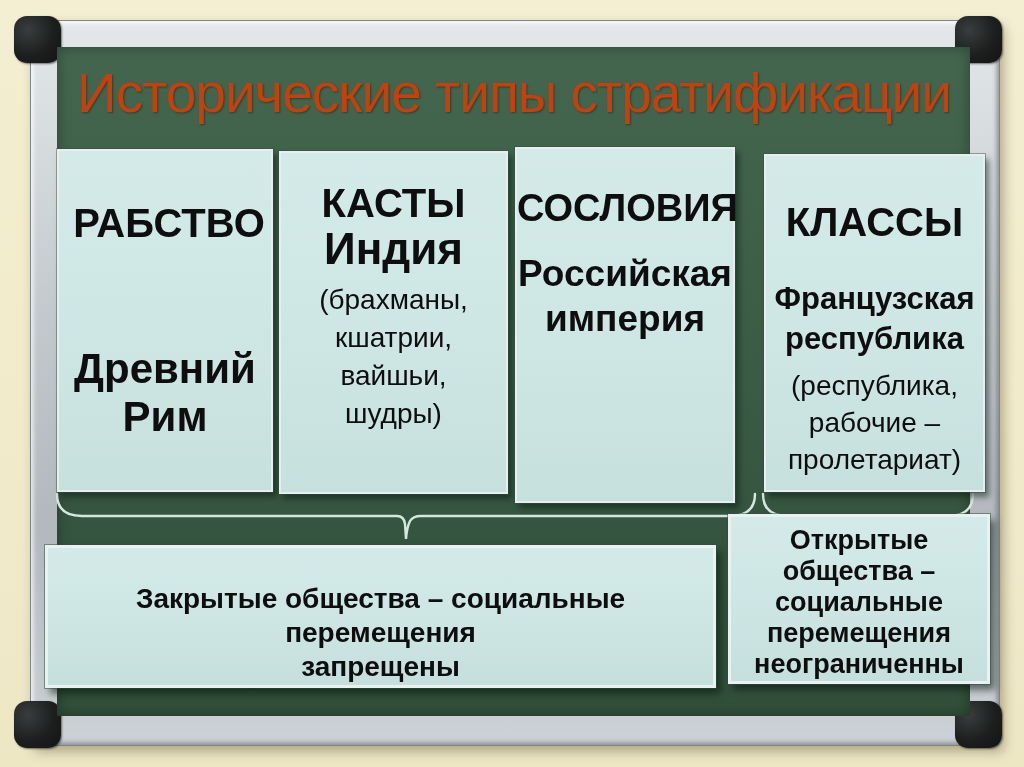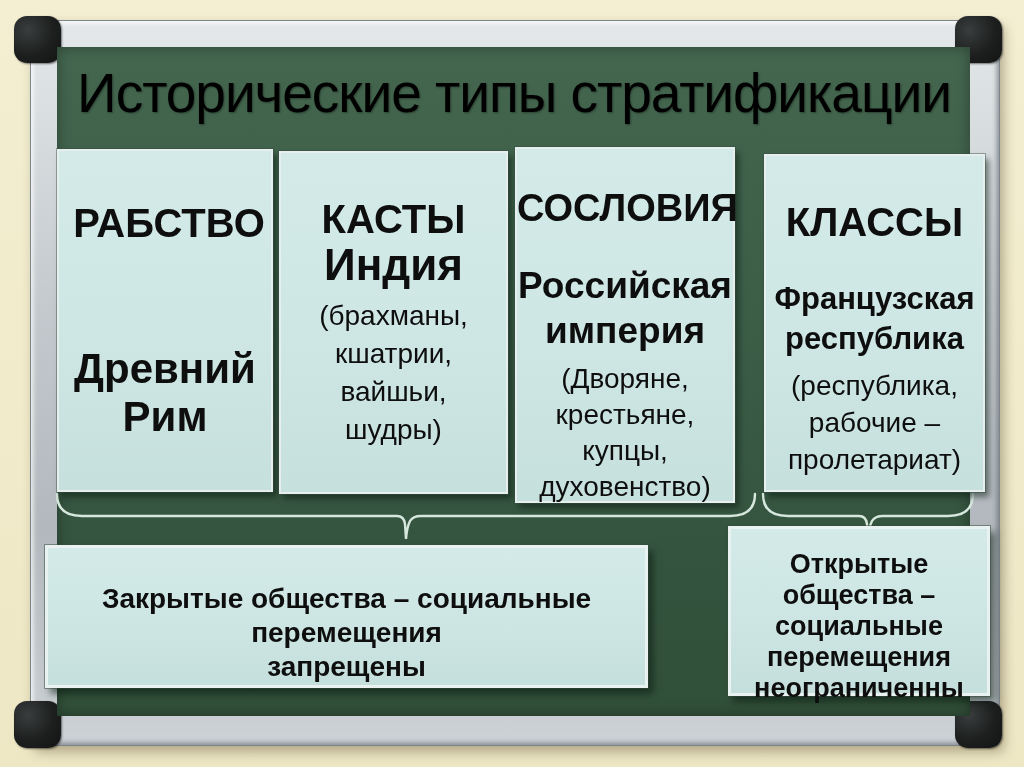--- a/index.html
+++ b/index.html
@@ -35,68 +35,68 @@
 
   
   .board{
     position:absolute;left:57px;top:47px;width:913px;height:669px;z-index:3;
     background:linear-gradient(180deg,#44664f 0%,#3c5e47 40%,#35543f 75%,#315039 100%);
     box-shadow:inset 0 0 14px rgba(0,0,0,.35);
   }
 
   .title{
     position:absolute;left:60px;top:62px;width:908px;z-index:5;
-    text-align:center;color:#000000;font-size:55px;font-weight:400;
+    text-align:center;color:#c2410c;font-size:55px;font-weight:400;
     letter-spacing:-1px;line-height:1.15;white-space:nowrap;
     text-shadow:1px 1px 2px rgba(0,0,0,.35);
   }
 
   
   .card{
     position:absolute;z-index:5;box-sizing:border-box;
     background:linear-gradient(180deg,#d3eae8 0%,#cde6e4 60%,#c6e0de 100%);
     border:2px solid #e6efee;
     box-shadow:0 0 0 1px rgba(55,80,66,.45), 4px 5px 6px rgba(8,24,15,.5);
     color:#0e0e0e;text-align:center;
   }
   .card1{left:57px;top:149px;width:216px;height:343px;}
   .card2{left:279px;top:151px;width:229px;height:343px;}
   .card3{left:515px;top:147px;width:220px;height:356px;}
   .card4{left:764px;top:154px;width:221px;height:338px;}
 
   .card .heading{font-weight:700;}
   .card1 .heading{margin-top:50px;font-size:40px;line-height:44px;padding-left:8px;}
-  .card2 .heading{margin-top:44px;font-size:40px;line-height:44px;}
+  .card2 .heading{margin-top:28px;font-size:40px;line-height:44px;}
   .card3 .heading{margin-top:38px;font-size:38px;line-height:42px;}
   .card4 .heading{margin-top:44px;font-size:40px;line-height:44px;}
 
   .card .society{font-weight:700;}
   .card1 .society{margin-top:100px;font-size:42px;line-height:48px;}
   .card2 .society{font-size:44px;line-height:48px;}
-  .card3 .society{margin-top:34px;font-size:37px;line-height:45px;}
+  .card3 .society{margin-top:22px;font-size:37px;line-height:45px;}
   .card4 .society{margin-top:35px;font-size:31px;line-height:40px;}
 
   .card .details{font-weight:400;margin-top:8px;}
   .card2 .details{font-size:28px;line-height:38px;}
   .card3 .details{font-size:28px;line-height:36px;}
   .card4 .details{font-size:28px;line-height:37px;}
 
   
   svg.braces{position:absolute;left:0;top:0;width:1024px;height:767px;z-index:4;pointer-events:none;}
 
   
   .note{
     position:absolute;z-index:5;box-sizing:border-box;
     background:linear-gradient(180deg,#d3eae8 0%,#cce5e3 60%,#c5dfdd 100%);
     border:3px solid #e9f2f0;
     box-shadow:0 0 0 1px rgba(50,75,60,.5), 5px 6px 7px rgba(8,24,15,.55);
     color:#0e0e0e;font-weight:700;text-align:center;
   }
-  .note-closed{left:45px;top:545px;width:603px;height:143px;padding-top:34px;font-size:28px;line-height:34px;}
-  .note-open{left:728px;top:526px;width:262px;height:170px;padding-top:20px;font-size:27px;line-height:31px;}
+  .note-closed{left:45px;top:545px;width:671px;height:143px;padding-top:34px;font-size:28px;line-height:34px;}
+  .note-open{left:728px;top:514px;width:262px;height:170px;padding-top:8px;font-size:27px;line-height:31px;}
 </style>
 </head>
 <body>
 
 <div class="stage">
 
   <div class="frame"></div>
   <div class="corner tl"></div>
   <div class="corner tr"></div>
   <div class="corner bl"></div>
@@ -126,26 +126,20 @@
       <div>шудры)</div>
     </div>
   </div>
 
   <div class="card card3">
     <div class="heading">СОСЛОВИЯ</div>
     <div class="society">
       <div>Российская</div>
       <div>империя</div>
     </div>
-    <div class="details">
-      <div>(Дворяне,</div>
-      <div>крестьяне,</div>
-      <div>купцы,</div>
-      <div>духовенство)</div>
-    </div>
   </div>
 
   <div class="card card4">
     <div class="heading">КЛАССЫ</div>
     <div class="society">
       <div>Французская</div>
       <div>республика</div>
     </div>
     <div class="details">
       <div>(республика,</div>

